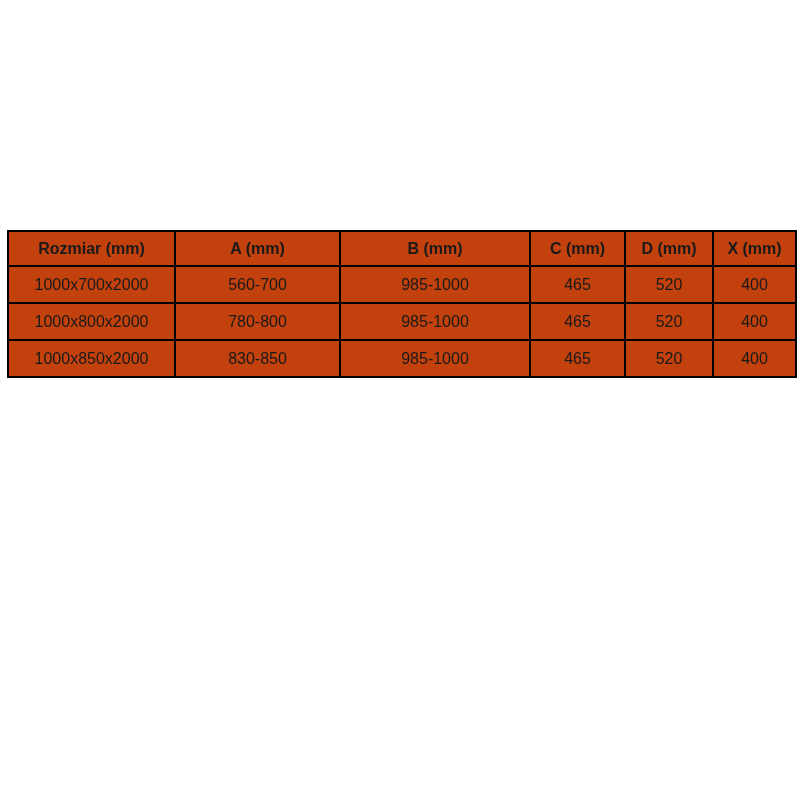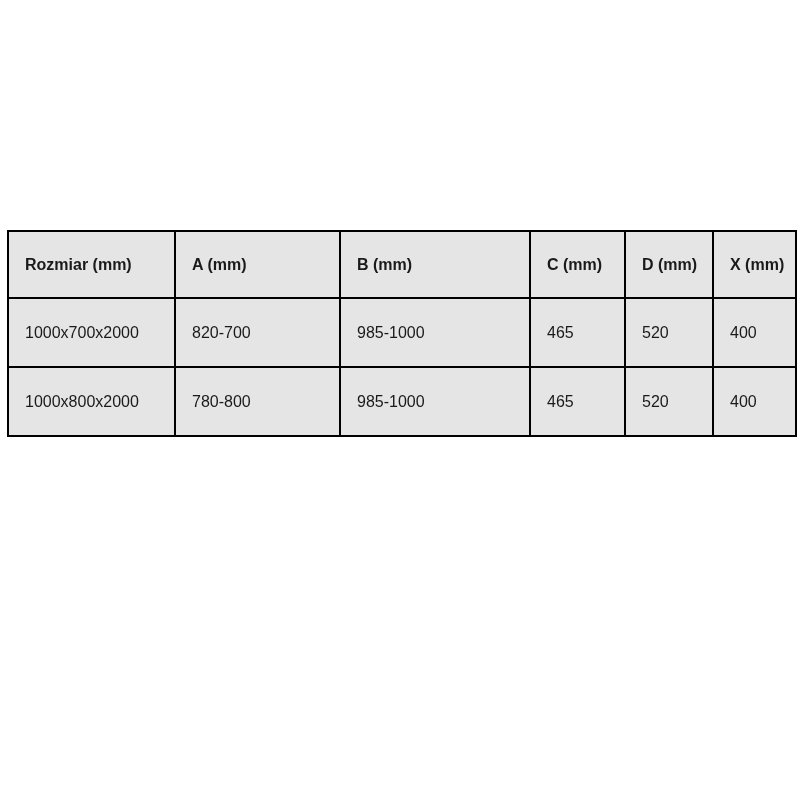--- a/index.html
+++ b/index.html
@@ -19,27 +19,27 @@
     position: absolute;
     left: 7px;
     top: 230px;
     width: 788px;
     border-collapse: collapse;
     table-layout: fixed;
   }
   table.dim-table th,
   table.dim-table td {
     border: 2px solid #000000;
-    background: #e5e5e5;
+    background: #c2410c;
     color: #1a1a1a;
-    text-align: left;
+    text-align: center;
     vertical-align: middle;
     font-size: 16px;
     line-height: 1;
-    padding: 16px;
+    padding: 0;
     height: 35px;
     white-space: nowrap;
     overflow: hidden;
   }
   table.dim-table th {
     font-weight: bold;
     height: 33px;
   }
 </style>
 </head>
@@ -61,29 +61,37 @@
         <th>A (mm)</th>
         <th>B (mm)</th>
         <th>C (mm)</th>
         <th>D (mm)</th>
         <th>X (mm)</th>
       </tr>
     </thead>
     <tbody>
       <tr>
         <td>1000x700x2000</td>
-        <td>820-700</td>
+        <td>560-700</td>
         <td>985-1000</td>
         <td>465</td>
         <td>520</td>
         <td>400</td>
       </tr>
       <tr>
         <td>1000x800x2000</td>
         <td>780-800</td>
         <td>985-1000</td>
         <td>465</td>
         <td>520</td>
         <td>400</td>
       </tr>
+      <tr>
+        <td>1000x850x2000</td>
+        <td>830-850</td>
+        <td>985-1000</td>
+        <td>465</td>
+        <td>520</td>
+        <td>400</td>
+      </tr>
     </tbody>
   </table>
 </div>
 
 </body></html>

